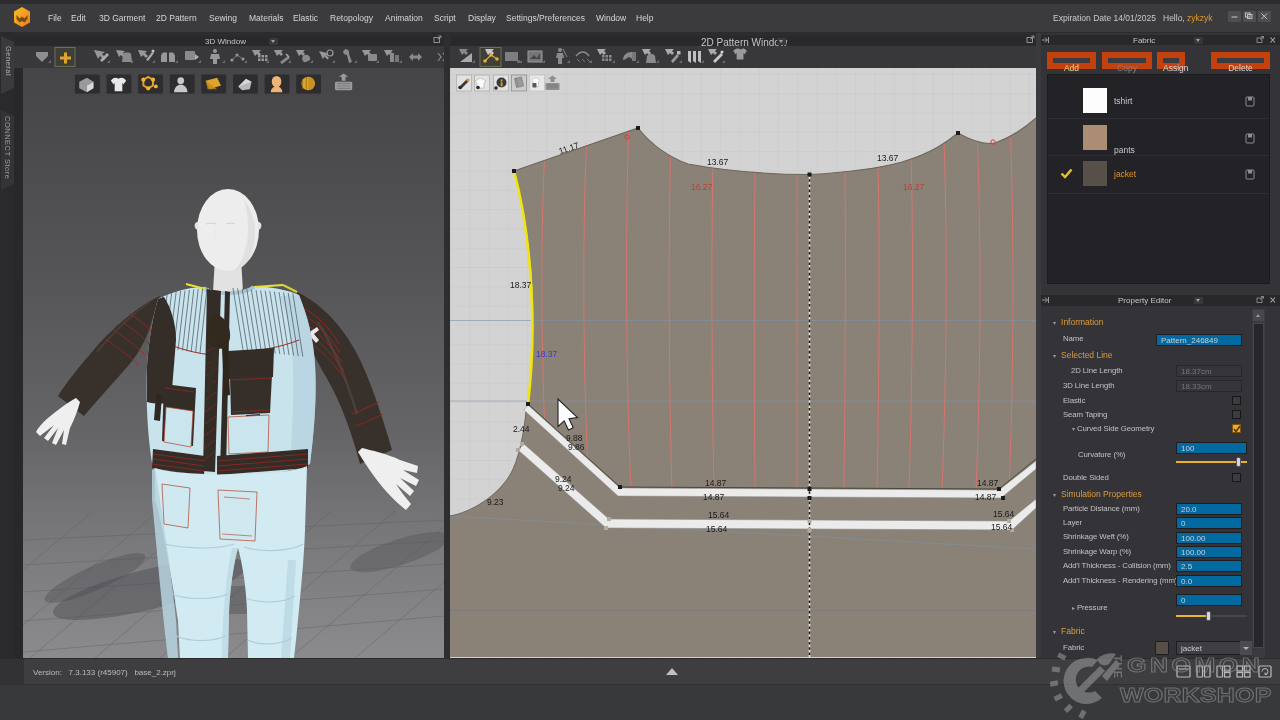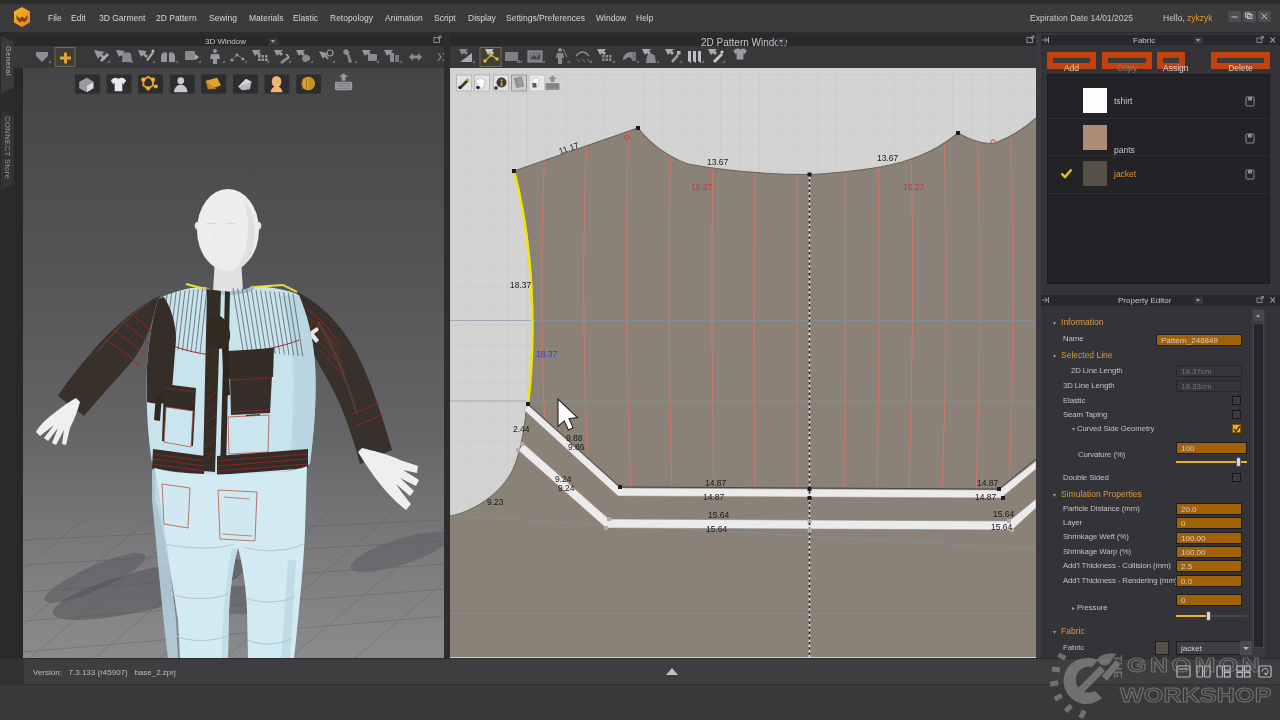--- a/index.html
+++ b/index.html
@@ -5,21 +5,21 @@
 html,body{margin:0;padding:0;width:1280px;height:720px;overflow:hidden;background:#2c2c2e;
 font-family:"Liberation Sans",sans-serif;}
 *{box-sizing:border-box;}
 .abs{position:absolute;}
 #stage{position:relative;width:1280px;height:720px;}
 .menuitem{position:absolute;top:12.5px;font-size:8.5px;color:#d6d6d8;white-space:nowrap;}
 .ttext{font-size:9px;color:#c4c4c8;}
 .hdr{position:absolute;left:1053px;font-size:8.5px;color:#dc9c3e;}
 .hdr:before{content:"▾";color:#9a9a9e;font-size:6px;margin-right:5px;}
 .plabel{position:absolute;font-size:7.8px;color:#c2c2c6;letter-spacing:-0.1px;white-space:nowrap;}
-.pbox{position:absolute;left:1176px;width:66px;height:12px;background:#a16207;border:1px solid #1e1e22;
+.pbox{position:absolute;left:1176px;width:66px;height:12px;background:#0369a1;border:1px solid #1e1e22;
 font-size:8px;color:#cfcfd3;padding:1px 4px 0 4px;}
 .pbox.dim{background:#35353a;color:#74747a;border-color:#26262b;}
 .chk{position:absolute;left:1232px;width:9px;height:9px;background:#3b3b40;border:1px solid #17171a;}
 .btn{position:absolute;top:52px;height:17px;background:#3b3b3f;border:6px solid #c2410c;
 font-size:8.5px;color:#dadade;text-align:center;padding-top:5px;}
 </style>
 </head>
 <body>
 <div id="stage">
 
@@ -42,21 +42,21 @@
 <div class="menuitem" style="left:209px;">Sewing</div>
 <div class="menuitem" style="left:249px;">Materials</div>
 <div class="menuitem" style="left:293px;">Elastic</div>
 <div class="menuitem" style="left:330px;">Retopology</div>
 <div class="menuitem" style="left:385px;">Animation</div>
 <div class="menuitem" style="left:434px;">Script</div>
 <div class="menuitem" style="left:468px;">Display</div>
 <div class="menuitem" style="left:506px;">Settings/Preferences</div>
 <div class="menuitem" style="left:596px;">Window</div>
 <div class="menuitem" style="left:636px;">Help</div>
-<div class="menuitem" style="left:1030px;color:#cacace;">Expiration Date 14/01/2025</div>
+<div class="menuitem" style="left:1053px;color:#cacace;">Expiration Date 14/01/2025</div>
 <div class="menuitem" style="left:1163px;color:#cacace;">Hello, <span style="color:#e09a2e;">zykzyk</span></div>
 <div class="abs" style="left:1228px;top:11px;width:13px;height:11px;background:#4e4e52;border-radius:1px;"></div>
 <div class="abs" style="left:1243px;top:11px;width:13px;height:11px;background:#4e4e52;border-radius:1px;"></div>
 <div class="abs" style="left:1258px;top:11px;width:13px;height:11px;background:#4e4e52;border-radius:1px;"></div>
 <svg class="abs" style="left:1228px;top:11px;" width="44" height="11" viewBox="0 0 44 11">
  <path d="M3.5,6 L9.5,6" stroke="#c8c8cc" stroke-width="1"></path>
  <rect x="19.5" y="3.5" width="4.5" height="4" fill="none" stroke="#c8c8cc" stroke-width="0.9"></rect>
  <rect x="17.5" y="2" width="4.5" height="4" fill="none" stroke="#c8c8cc" stroke-width="0.9"></rect>
  <path d="M33.5,2.5 L39,8 M39,2.5 L33.5,8" stroke="#c8c8cc" stroke-width="1"></path>
 </svg>

